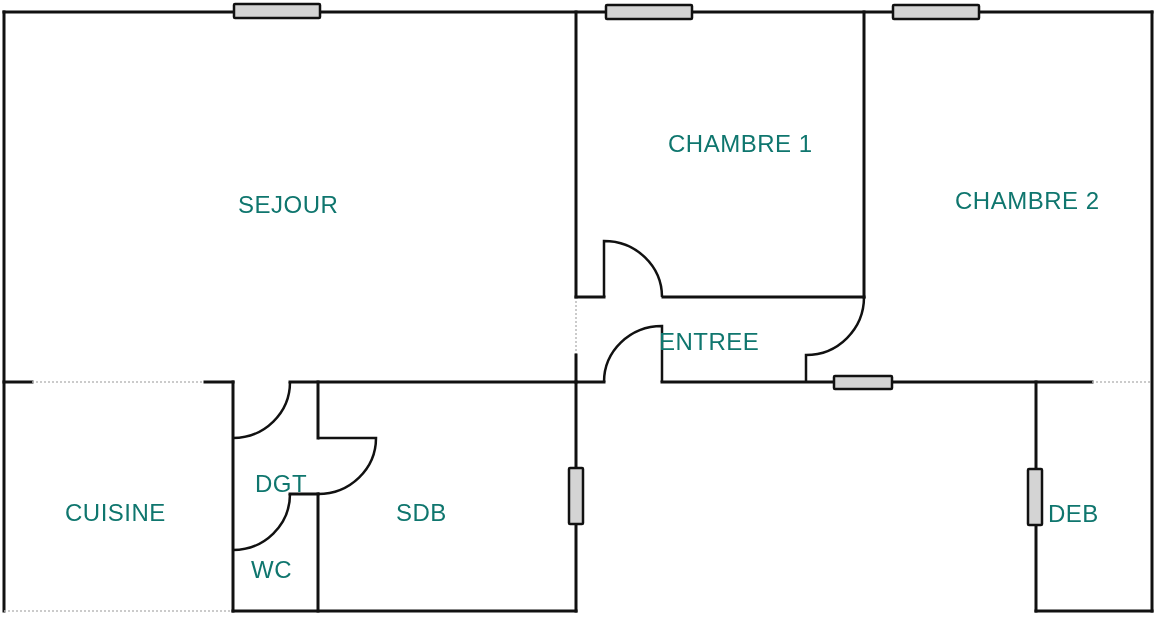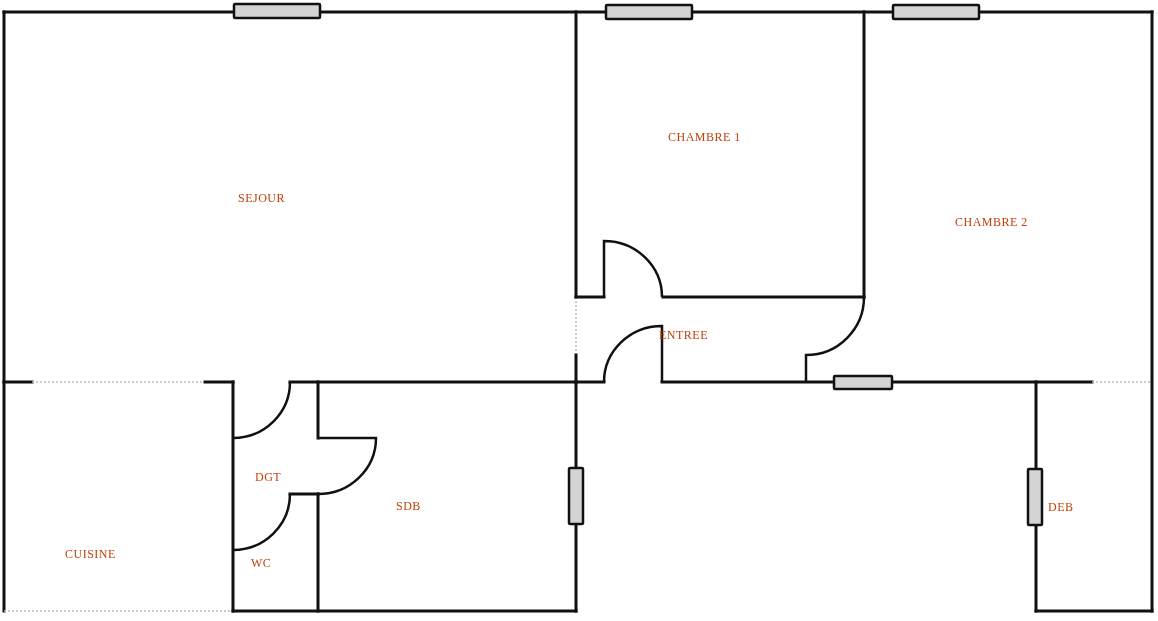--- a/index.html
+++ b/index.html
@@ -4,23 +4,23 @@
   <style>
     html, body { margin: 0; padding: 0; background: #ffffff; }
     body { width: 1158px; height: 621px; overflow: hidden; position: relative; }
     svg { position: absolute; left: 0; top: 0; }
     .wall { stroke: #111111; stroke-width: 3; fill: none; stroke-linecap: square; }
     .faint { stroke: #bbbbbb; stroke-width: 1.5; fill: none; stroke-dasharray: 2 2; }
     .door { stroke: #111111; stroke-width: 2.5; fill: none; }
     .window { fill: #d4d4d4; stroke: #111111; stroke-width: 2.5; }
     .label {
       position: absolute;
-      font-family: Liberation Serif, serif;
-      font-size: 12px;
-      color: #c2410c;
+      font-family: Liberation Sans, sans-serif;
+      font-size: 24px;
+      color: #0f766e;
       white-space: nowrap;
       letter-spacing: 0.5px;
     }
   </style>
 </head>
 <body>
 
 <svg width="1158" height="621" viewBox="0 0 1158 621">
 
   <line class="wall" x1="4" y1="12" x2="1152" y2="12"></line>
@@ -72,19 +72,19 @@
   <rect class="window" x="234" y="4" width="86" height="14" rx="1"></rect>
   <rect class="window" x="606" y="5" width="86" height="14" rx="1"></rect>
   <rect class="window" x="893" y="5" width="86" height="14" rx="1"></rect>
   <rect class="window" x="834" y="376" width="58" height="13" rx="1"></rect>
   <rect class="window" x="569" y="468" width="14" height="56" rx="1"></rect>
   <rect class="window" x="1028" y="469" width="14" height="56" rx="1"></rect>
 </svg>
 
 <div class="label" style="left:238px; top:191px;">SEJOUR</div>
 <div class="label" style="left:668px; top:130px;">CHAMBRE 1</div>
-<div class="label" style="left:955px; top:187px;margin-top:28px;">CHAMBRE 2</div>
+<div class="label" style="left:955px; top:187px;">CHAMBRE 2</div>
 <div class="label" style="left:659px; top:328px;">ENTREE</div>
-<div class="label" style="left:65px; top:499px;margin-top:48px;">CUISINE</div>
+<div class="label" style="left:65px; top:499px;">CUISINE</div>
 <div class="label" style="left:255px; top:470px;">DGT</div>
 <div class="label" style="left:251px; top:556px;">WC</div>
 <div class="label" style="left:396px; top:499px;">SDB</div>
 <div class="label" style="left:1048px; top:500px;">DEB</div>
 
 </body></html>

